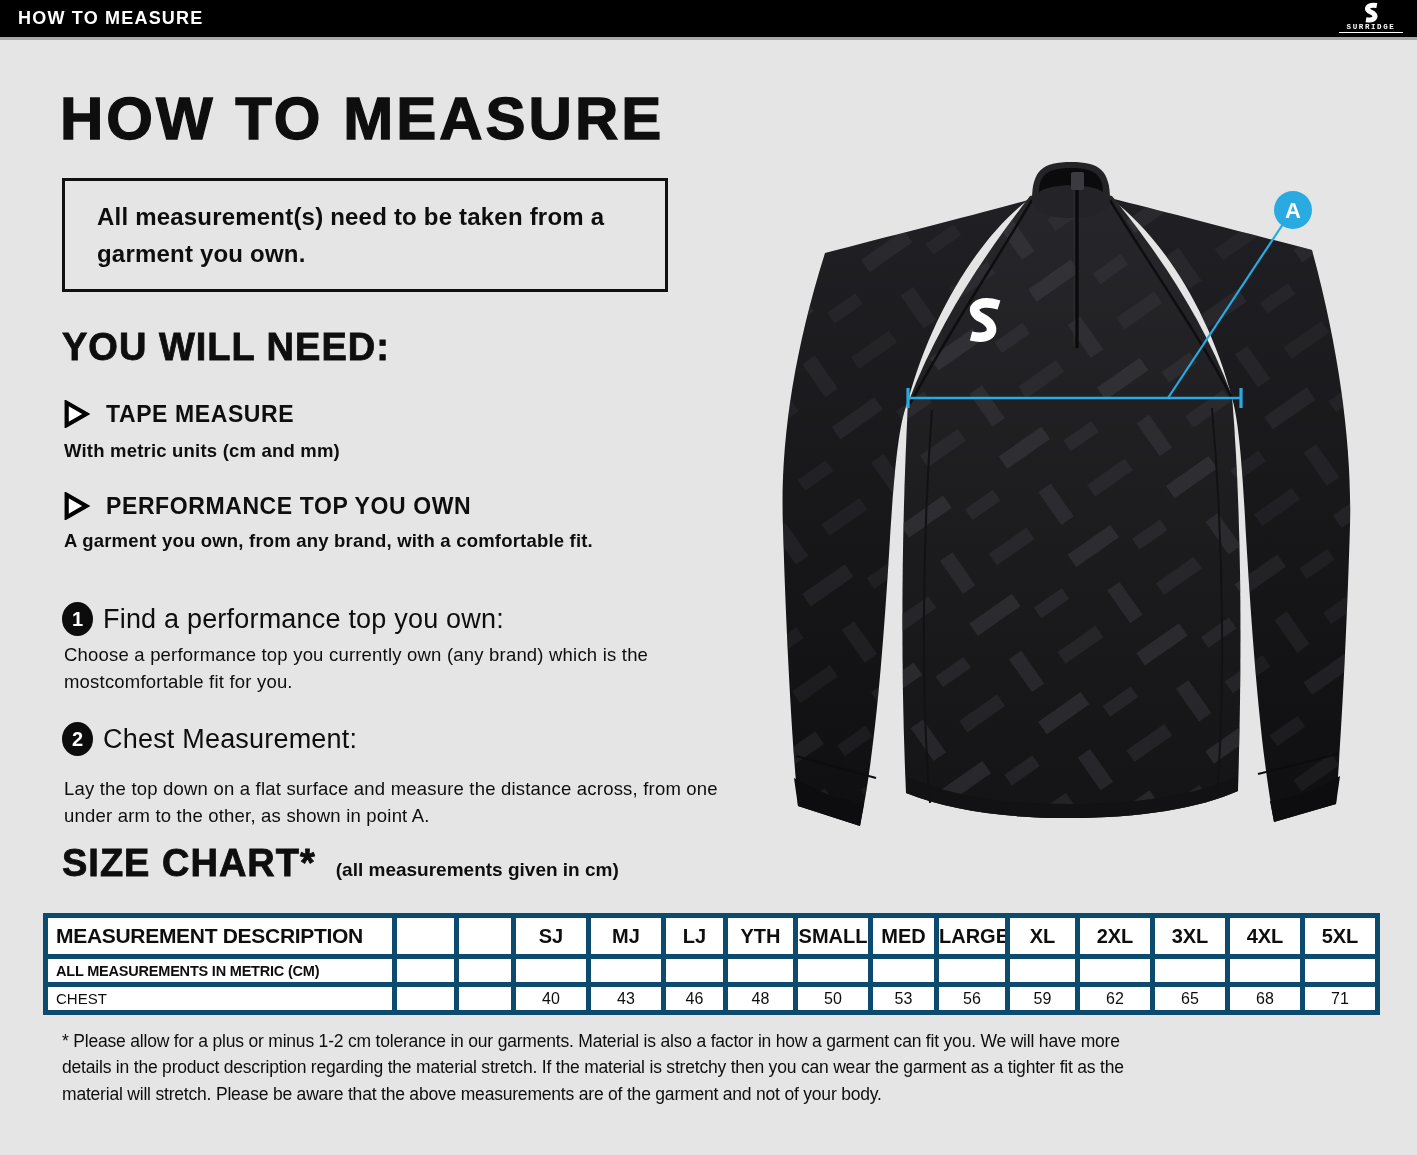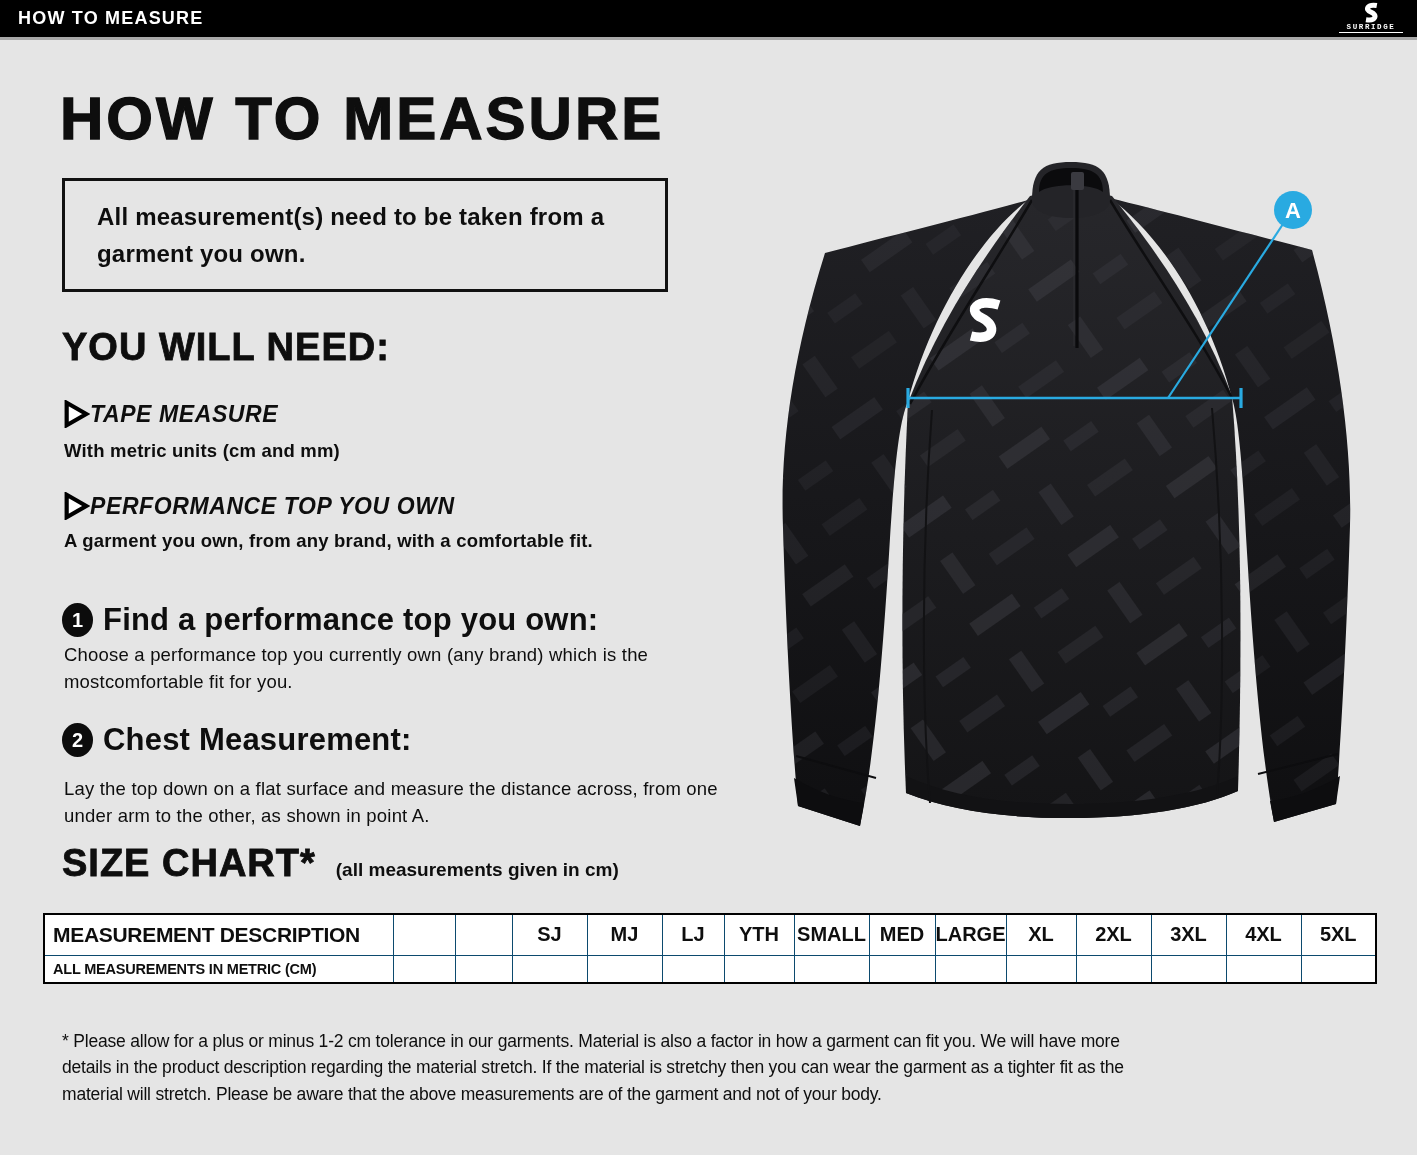--- a/index.html
+++ b/index.html
@@ -13,37 +13,37 @@
   .graystrip { position:absolute; top:37px; left:0; width:1417px; height:3px; background:#a8a8a8; }
   .brandlogo { position:absolute; right:14px; top:2px; width:64px; text-align:center; color:#fff; }
   .brandlogo .brandword { font-size:7.5px; font-weight:bold; letter-spacing:1.6px; border-bottom:1px solid #fff; padding-bottom:1px; margin-top:-1px;font-family:Liberation Mono, monospace; }
 
   
   .h1 { position:absolute; left:60px; top:84px; font-size:60px; font-weight:bold; letter-spacing:3px; -webkit-text-stroke:1.3px #0e0e0e; white-space:nowrap; }
   .notice { position:absolute; left:62px; top:178px; width:606px; min-height:103px; border:3px solid #111; padding:17px 32px; font-size:24px; font-weight:bold; line-height:1.55; letter-spacing:0.2px; }
   .h2 { position:absolute; left:62px; font-size:38px; font-weight:bold; letter-spacing:1px; -webkit-text-stroke:0.8px #0e0e0e; white-space:nowrap; }
   .h2.ywn { top:326px; }
 
-  .need-item { position:absolute; left:62px; display:flex; align-items:center; gap:0;font-style:italic; }
+  .need-item { position:absolute; left:62px; display:flex; align-items:center; gap:16px; }
   .need-item .tri { width:28px; height:28px; flex:0 0 auto; }
   .need-title { font-size:23px; font-weight:bold; letter-spacing:0.6px; white-space:nowrap; }
   .need-desc { position:absolute; left:64px; font-size:18.5px; font-weight:bold; letter-spacing:0.2px; white-space:nowrap; }
 
   .step { position:absolute; left:62px; display:flex; align-items:center; gap:10px; }
   .step-badge { width:31px; height:34px; background:#0c0c0c; border-radius:50%; color:#fff; font-size:20px; font-weight:bold; display:flex; align-items:center; justify-content:center; flex:0 0 auto; }
-  .step-title { font-size:31px; font-weight:bold; letter-spacing:0.2px; white-space:nowrap; }
+  .step-title { font-size:27px; font-weight:normal; letter-spacing:0.2px; white-space:nowrap; }
   .step-desc { position:absolute; left:64px; font-size:18.5px; font-weight:normal; line-height:1.45; letter-spacing:0.2px; }
 
   .sizechart-head { position:absolute; left:62px; top:842px; display:flex; align-items:baseline; gap:20px; white-space:nowrap; }
   .sizechart-head .main { font-size:38px; font-weight:bold; letter-spacing:1px; -webkit-text-stroke:0.8px #0e0e0e; }
   .sizechart-head .sub { font-size:19px; font-weight:bold; }
 
   
   .size-table { position:absolute; left:43px; top:913px; border-collapse:collapse; table-layout:fixed; width:1332px; }
-  .size-table th, .size-table td { border:1px solid #0c4a6e; overflow:hidden; white-space:nowrap; background:#fff; }
+  .size-table th, .size-table td { border:5px solid #0c4a6e; overflow:hidden; white-space:nowrap; background:#fff; }
   .size-table { border:2px solid #000; }
   .size-table thead th { height:41px; font-size:20px; font-weight:bold; text-align:center; }
   .size-table thead th.desc { text-align:left; padding-left:8px; font-size:21px; letter-spacing:-0.3px; }
   .size-table tbody td { height:28px; font-size:16px; text-align:center; font-weight:normal; }
   .size-table tbody td.rowlabel { text-align:left; padding-left:8px; }
   .size-table tr.metric td.rowlabel { font-size:14.5px; font-weight:bold; letter-spacing:-0.2px; }
   .size-table tr.chest td.rowlabel { font-size:15px; }
 
   .footnote { position:absolute; left:62px; top:1028px; width:1100px; font-size:17.5px; line-height:1.5; letter-spacing:-0.2px; }
 
@@ -152,20 +152,37 @@
           <td></td>
         <td></td>
           <td></td>
         <td></td>
           <td></td>
         <td></td>
           <td></td>
         <td></td>
           <td></td>
       </tr>
+      <tr class="chest">
+        <td class="rowlabel">CHEST</td>
+        <td></td>
+          <td></td>
+        <td>40</td>
+        <td>43</td>
+        <td>46</td>
+        <td>48</td>
+        <td>50</td>
+        <td>53</td>
+        <td>56</td>
+        <td>59</td>
+        <td>62</td>
+        <td>65</td>
+        <td>68</td>
+        <td>71</td>
+      </tr>
     </tbody>
   </table>
 
   <div class="footnote">* Please allow for a plus or minus 1-2 cm tolerance in our garments. Material is also a factor in how a garment can fit you. We will have more details in the product description regarding the material stretch.  If the material is stretchy then you can wear the garment as a tighter fit as the material will stretch.  Please be aware that the above measurements are of the garment and not of your body.</div>
 
   <svg class="garment" viewBox="0 0 575 690">
     <defs>
       <linearGradient id="bodyGrad" x1="0" y1="0" x2="0" y2="1">
         <stop offset="0" stop-color="#27272b"></stop>
         <stop offset="0.55" stop-color="#1c1c1f"></stop>

